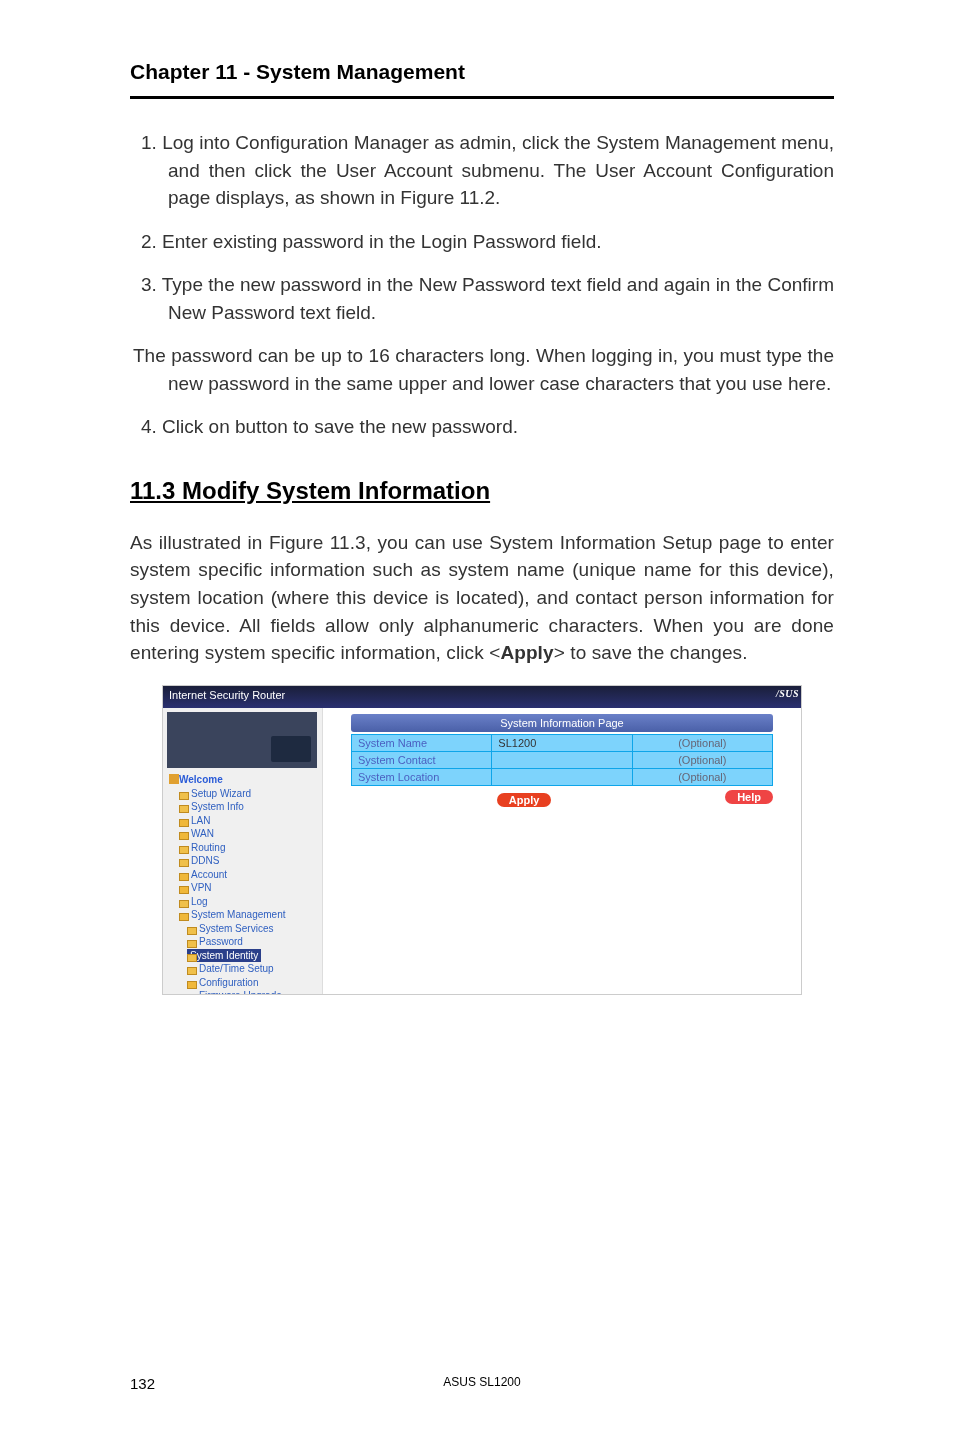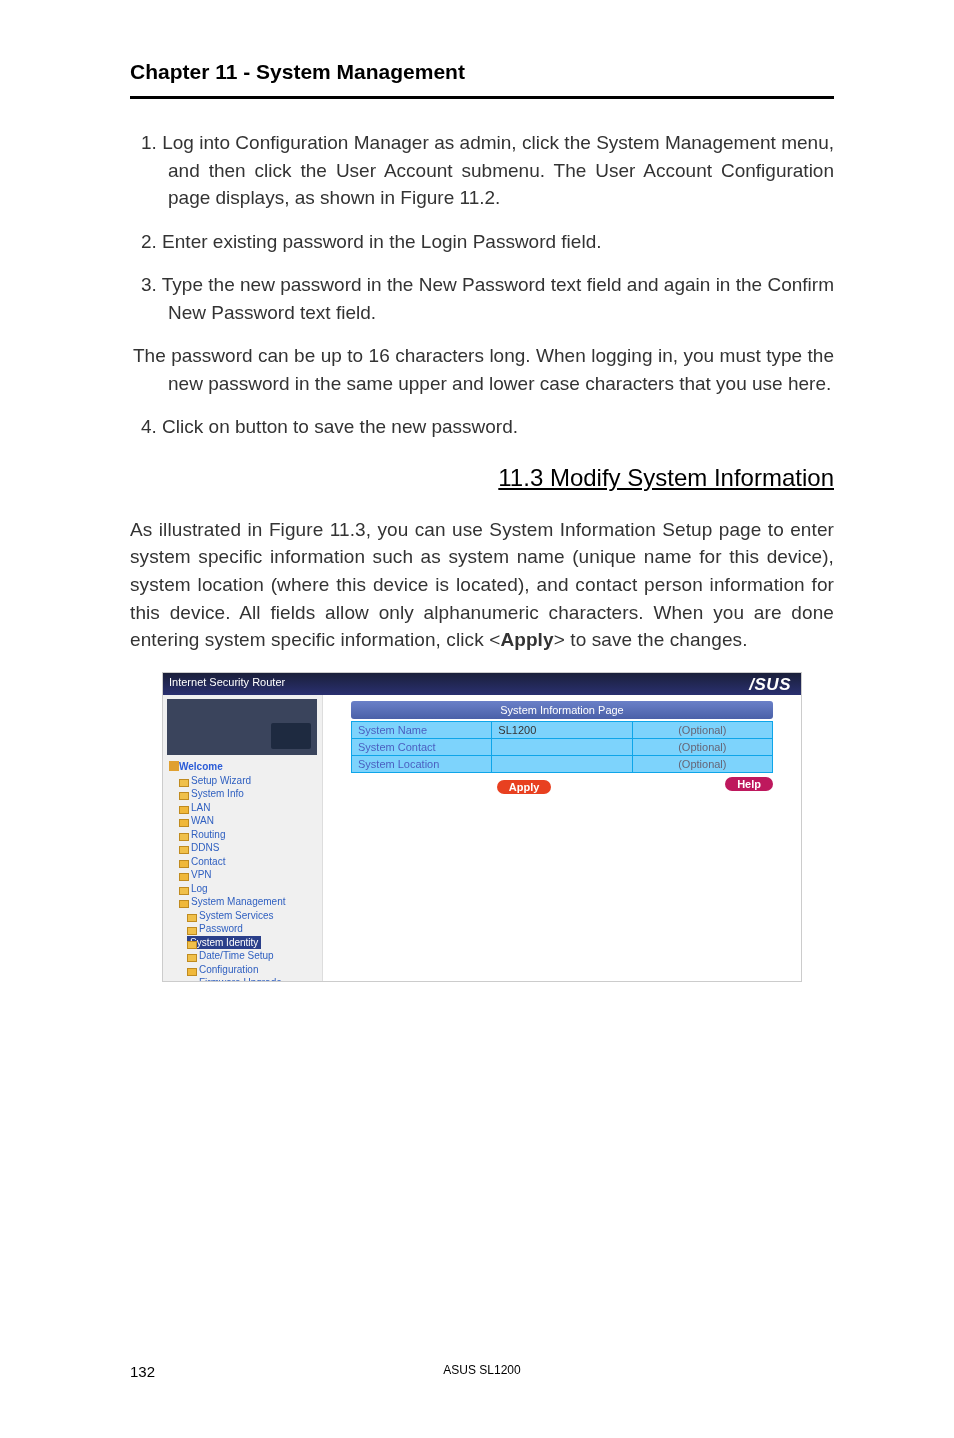--- a/index.html
+++ b/index.html
@@ -10,32 +10,32 @@
     font-family: Arial, Helvetica, sans-serif;
     color: #000;
     position: relative;
   }
   .page-wrap { padding: 60px 120px 30px 130px; }
   .chapter-title { font-size: 21px; font-weight: bold; margin-bottom: 12px; }
   .topline { border: 0; border-top: 3px solid #000; margin-bottom: 30px; }
   .body-text { font-size: 19px; line-height: 1.45; color: #333; margin-bottom: 18px; text-align: justify; letter-spacing: 0.1px; }
   .step { font-size: 19px; line-height: 1.45; color: #333; margin-bottom: 16px; padding-left: 38px; text-indent: -27px; text-align: justify; }
   .step-sub { font-size: 19px; line-height: 1.45; color: #333; margin-bottom: 16px; padding-left: 38px; text-indent: -35px; text-align: justify; }
-  .section-title { font-size: 24px; font-weight: normal; text-decoration: underline; margin-top: 23px; margin-bottom: 24px; text-align: right; }
+  .section-title { font-size: 24px; font-weight: bold; text-decoration: underline; margin-top: 36px; margin-bottom: 24px; }
 
   .figure-box { margin: 18px auto 26px auto; width: 640px; }
   .screenshot {
     width: 640px; height: 310px; background:#fff; border:1px solid #ccc;
     position: relative; overflow:hidden;
   }
   .ss-header {
     background: linear-gradient(#1a1f3a, #2a3070);
     height: 22px; color:#fff; font-size:11px; padding:3px 6px; position:relative;
   }
-  .ss-logo { position:absolute; right:10px; top:2px; font-weight:bold; font-style:italic; font-size:17px; letter-spacing:0.5px; }
+  .ss-logo { position:absolute; right:2px; top:2px; font-weight:bold; font-style:italic; font-size:10px; letter-spacing:0.5px;font-family:Liberation Serif, serif; }
   .ss-body { display:flex; height: calc(100% - 22px); }
   .ss-side { width:160px; background:#f0f0f0; border-right:1px solid #ddd; font-size:10px; padding:4px; position:relative; }
   .ss-thumb { width:150px; height:56px; background:#3a445c; margin-bottom:6px; position:relative; }
   .ss-thumb::after { content:""; position:absolute; right:6px; bottom:6px; width:40px; height:26px; background:#1e2a40; border-radius:2px; }
   .treehead { color:#2a5bd7; font-weight:bold; margin:4px 0 2px 2px; display:flex; align-items:center; }
   .treehead .sq { width:10px; height:10px; background:#e0a030; display:inline-block; }
   .tree { list-style:none; padding-left:12px; }
   .tree li { color:#3060c0; line-height:1.35; padding-left:12px; position:relative;}
   .tree li::before { content:""; position:absolute; left:0; top:5px; width:8px; height:6px; background:#f0c04a; border:1px solid #c08b1f;}
   .tree li.hl { background:#2a3f8a; color:#fff; display:inline-block; padding:0 3px; }
@@ -45,25 +45,25 @@
 
   .ss-main { flex:1; background:#fff; position:relative; }
   .ss-bar { background: linear-gradient(#6a80c8, #4a60a8); color:#fff; font-size:11px; text-align:center; height:18px; line-height:18px; border-radius:3px; margin:6px 28px 2px 28px;}
   .ss-table { margin:0 28px; font-size:11px; width:calc(100% - 56px); border-collapse:collapse;}
   .ss-table td { border:1px solid #0ea5e9; padding:2px 6px; color:#556; background:#7dd3fc;}
   .ss-table td.label { color:#4a5fc0; width:110px;}
   .ss-table td.val { width:110px; color:#333;}
   .ss-table td.opt { text-align:center; color:#667; width:110px;}
   .ss-btns { text-align:center; margin-top:4px; }
   .pill { display:inline-block; border-radius:10px; font-size:11px; font-weight:bold; color:#fff; background:#e84020; padding:1px 12px;}
-  .pill.help { background:#be185d; float:right; margin-right:28px;}
+  .pill.help { background:#ef4444; float:right; margin-right:28px;}
 
   .figure-caption { text-align:center; font-style:italic; font-weight:bold; font-size:17px; margin-top:8px; }
 
-  .footer { position:absolute; bottom:58px; left:130px; right:120px; font-size:15px; }
+  .footer { position:absolute; bottom:46px; left:130px; right:120px; font-size:15px; }
   .footer-left { display:inline-block; }
   .footer-center { position:absolute; left:50%; transform:translateX(-50%); font-weight:normal; font-size:12px; }
 </style>
 </head>
 <body>
 
 <div class="page-wrap">
   <div class="chapter-title">Chapter 11 - System Management</div>
   <hr class="topline">
 
@@ -93,21 +93,21 @@
               <span class="sq"></span>
               <span>Welcome</span>
             </div>
           <ul class="tree">
             <li>Setup Wizard</li>
             <li>System Info</li>
             <li class="fld">LAN</li>
             <li class="fld">WAN</li>
             <li>Routing</li>
             <li>DDNS</li>
-            <li class="fld">Contact</li>
+            <li class="fld">Account</li>
             <li class="fld">VPN</li>
             <li>Log</li>
             <li class="fld">System Management</li>
           </ul>
           <ul class="tree subtree">
             <li>System Services</li>
             <li>Password</li>
             <li class="hl">System Identity</li>
             <li>Date/Time Setup</li>
             <li class="fld">Configuration</li>

